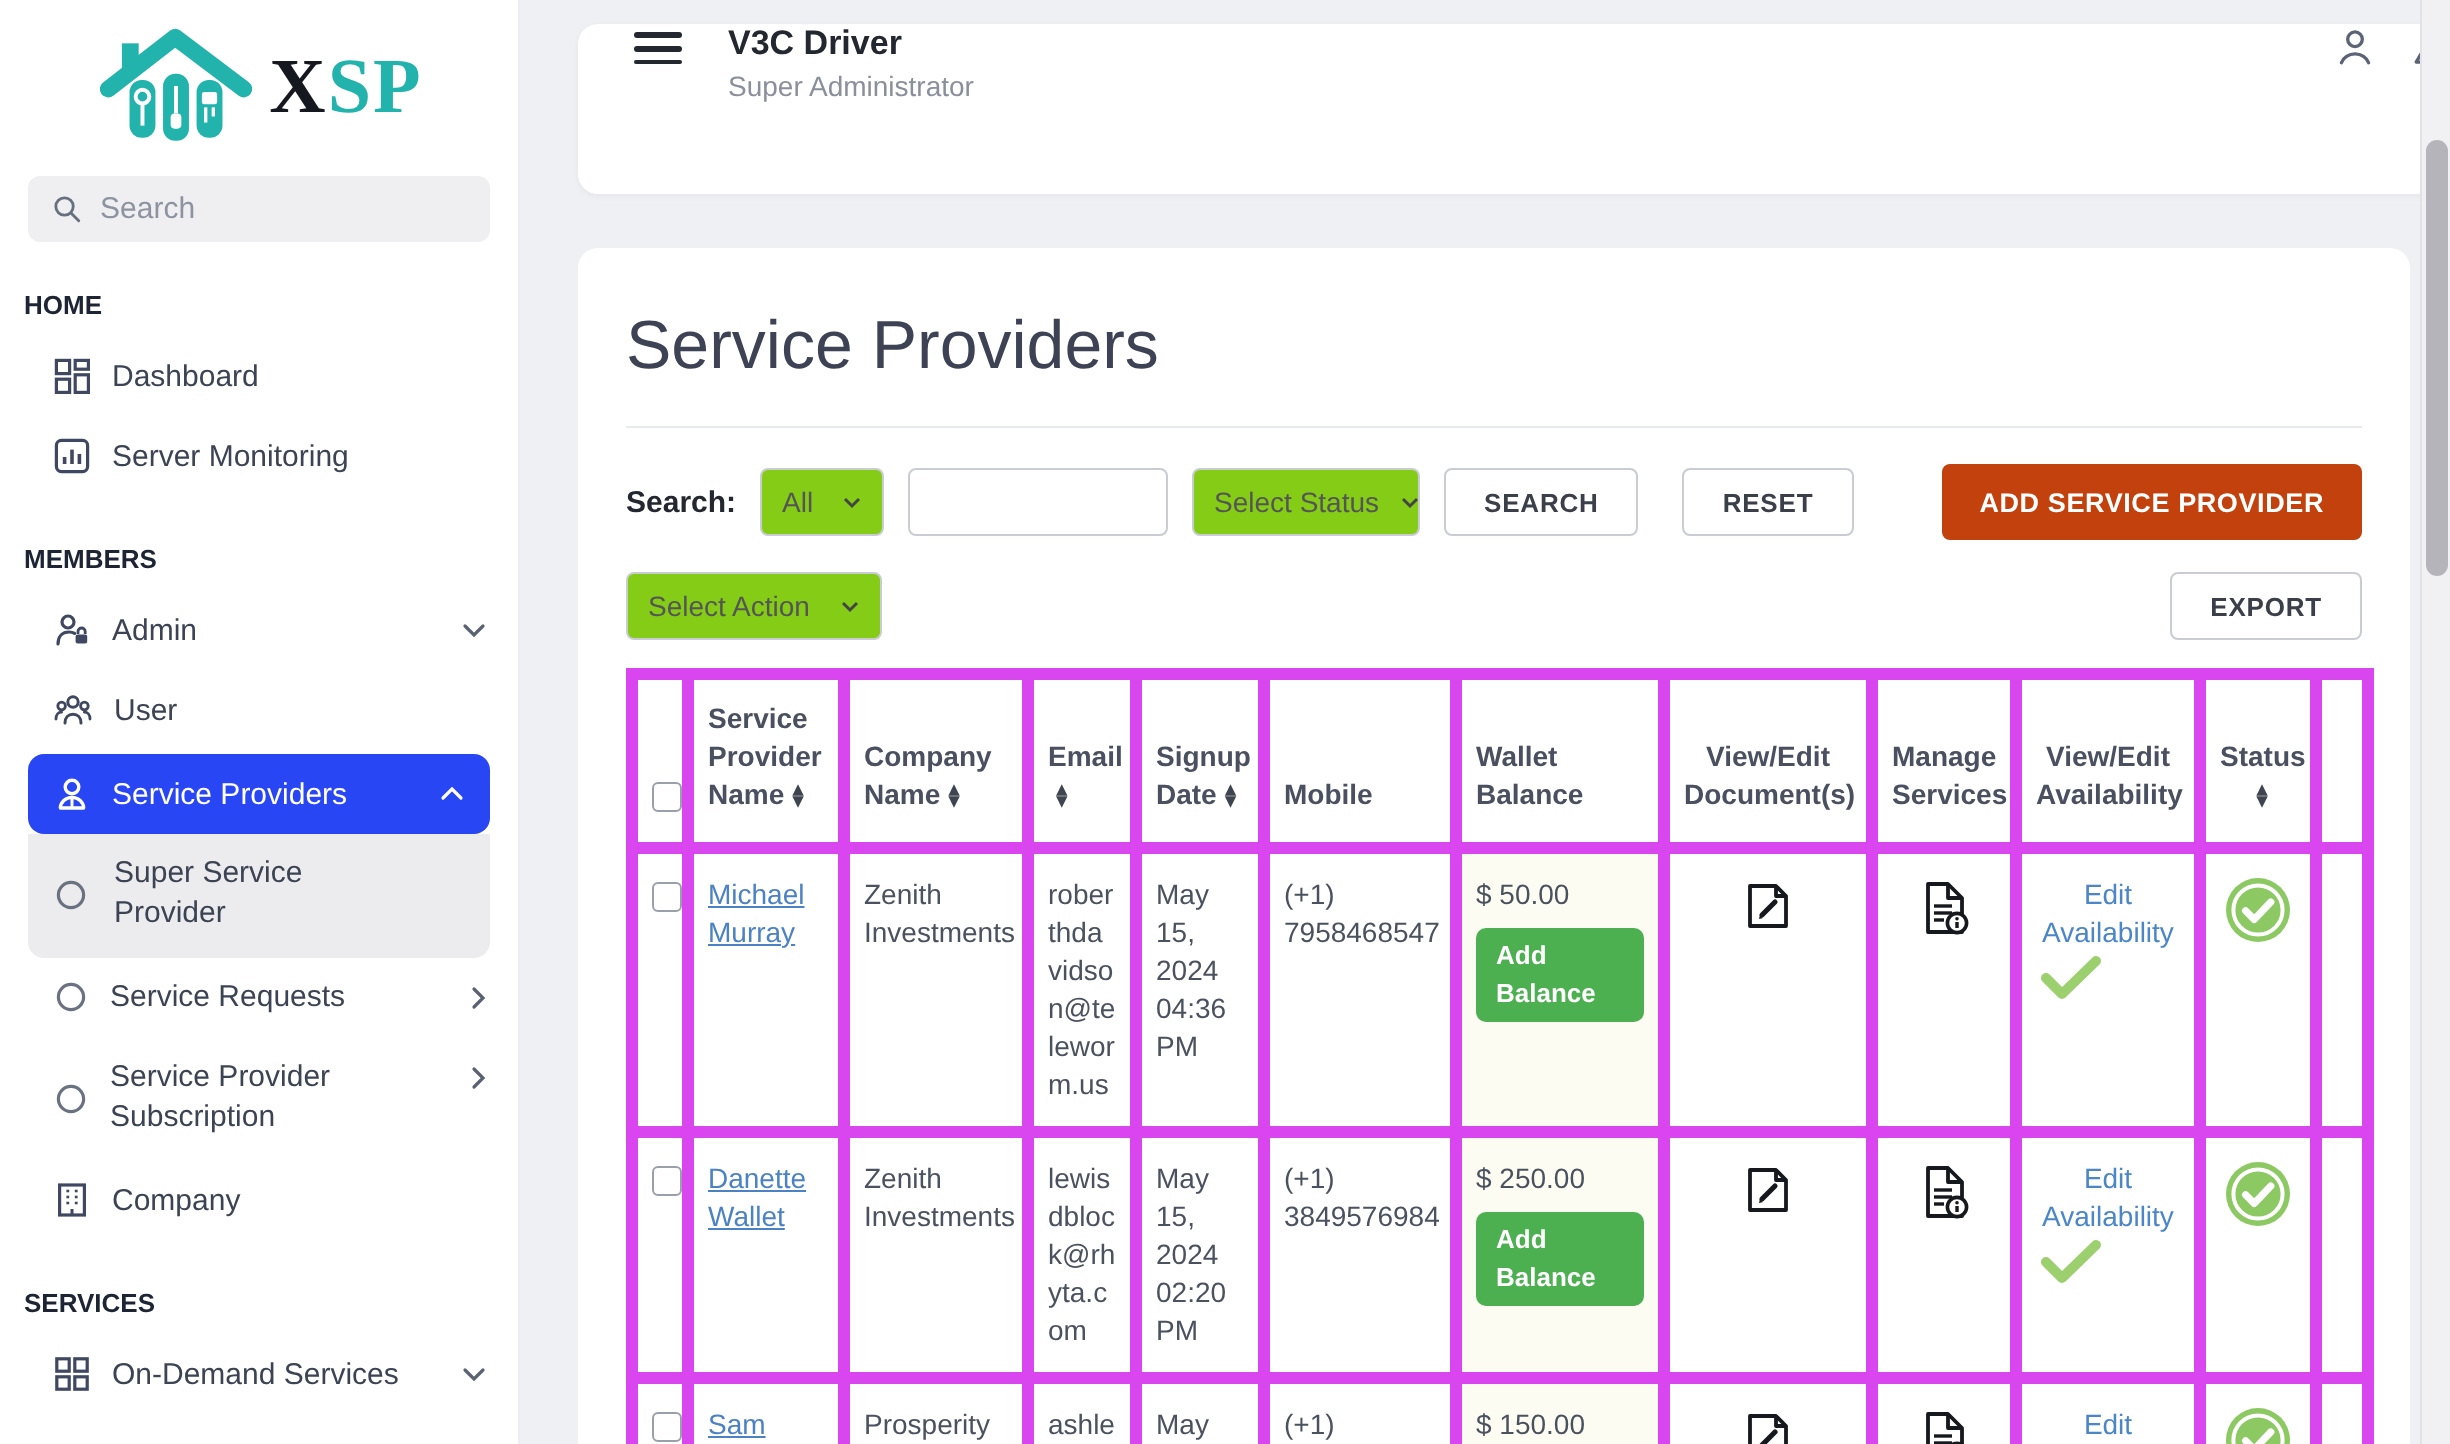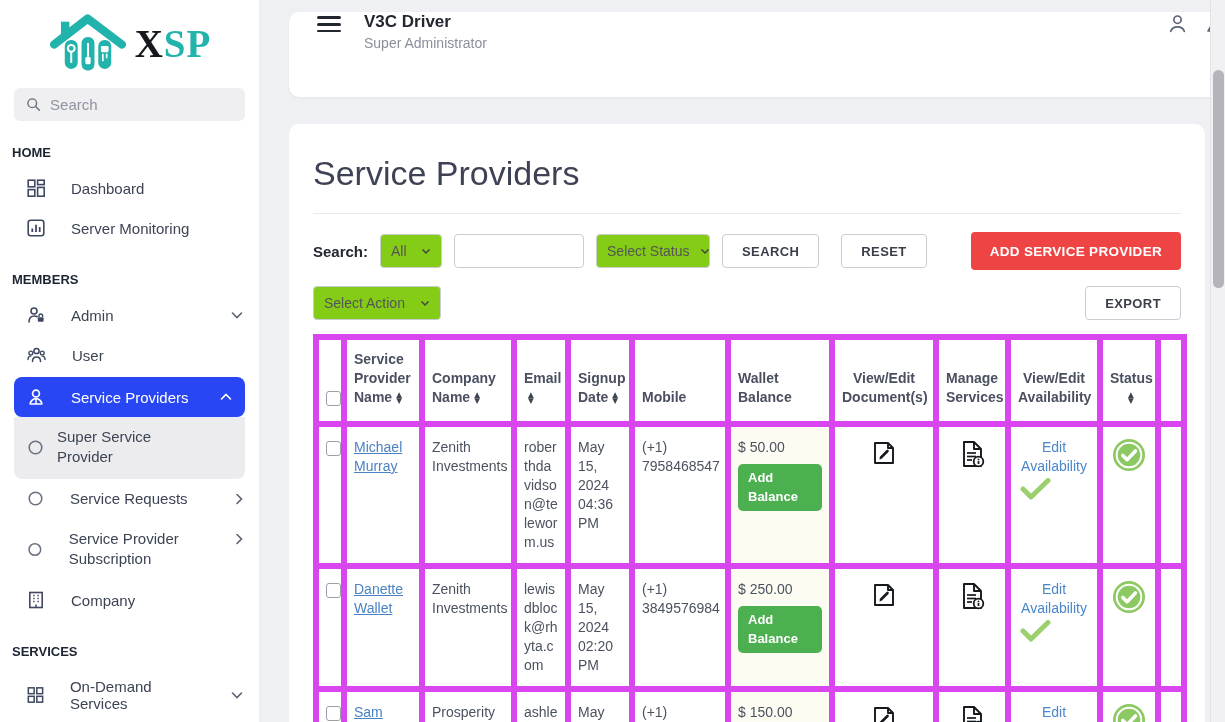--- a/index.html
+++ b/index.html
@@ -14,21 +14,21 @@
              border-right:1px solid #eceef2; z-index:3; }
   .logo-row { display:flex; align-items:center; justify-content:center; padding:12px 0 6px; }
   .logo-text { font-size:39px; font-weight:bold; letter-spacing:1px; margin-left:7px;font-family:Liberation Serif, serif; }
   .logo-x { color:#15191f; } .logo-sp { color:#23b3ad; }
   .side-search { margin:8px 14px 0; background:#efeff1; border-radius:6px; display:flex;
                  align-items:center; padding:0 12px; height:33px; gap:9px; }
   .side-search input { border:none; background:transparent; outline:none; font-size:15px;
                        color:#555; width:100%; font-family:inherit; }
   .side-search input::placeholder { color:#8d93a0; }
   .section-title { padding:24px 12px 8px; font-size:13px; font-weight:bold; color:#1d2434; }
-  .menu-item { display:flex; align-items:center; gap:26px; padding:11px 16px 11px 27px;
+  .menu-item { display:flex; align-items:center; gap:11px; padding:11px 16px 11px 27px;
                font-size:15px; color:#3c4454; cursor:pointer; }
   .menu-item .chev { margin-left:auto; display:flex; }
   .menu-item.active { background:#2946f5; color:#fff; margin:2px 14px 0; padding:11px 13px;
                       border-radius:8px; }
   .submenu-item { background:#ececee; margin:0 14px; border-radius:0 0 8px 8px;
                   padding:10px 12px 12px 13px; display:flex; gap:13px; color:#3c4454;
                   font-size:15px; align-items:center; cursor:pointer; }
   .two-line { line-height:20px; }
   icon, .micon { display:flex; }
 
@@ -53,21 +53,21 @@
   .search-label { font-weight:bold; font-size:15px; color:#23272f; }
   .sel { border:1px solid #c9ccd3; border-radius:4px; height:34px; display:inline-flex;
          align-items:center; padding:0 10px; color:#555; font-size:14px; gap:10px;
          background:#84cc16; cursor:pointer; white-space:nowrap; }
   .sel .sel-chev { display:flex; }
   .text-input { width:130px; height:34px; border:1px solid #c9ccd3; border-radius:4px;
                 font-family:inherit; font-size:14px; padding:0 8px; outline:none; }
   .btn-outline { height:34px; padding:0 19px; border:1px solid #c9ccd3; border-radius:4px;
                  background:#fff; font-weight:bold; font-size:13px; color:#3a3f49;
                  letter-spacing:.4px; font-family:inherit; cursor:pointer; }
-  .btn-cyan { margin-left:auto; height:38px; padding:0 19px; background:#ef4444; color:#fff;
+  .btn-cyan { margin-left:auto; height:38px; padding:0 19px; background:#c2410c; color:#fff;
               font-weight:bold; font-size:13.5px; border:none; border-radius:4px;
               letter-spacing:.3px; font-family:inherit; cursor:pointer; }
   .action-row { display:flex; align-items:center; margin-top:16px; }
   .btn-export { margin-left:auto; }
 
   
   table { margin-top:14px; width:868px; border-collapse:collapse; table-layout:fixed; }
   th,td { border:6px solid #d946ef; font-size:14px; color:#4b525f; }
   th { font-weight:bold; vertical-align:bottom; padding:10px 7px 14px; text-align:left;
        line-height:19px; color:#4a5060; }

